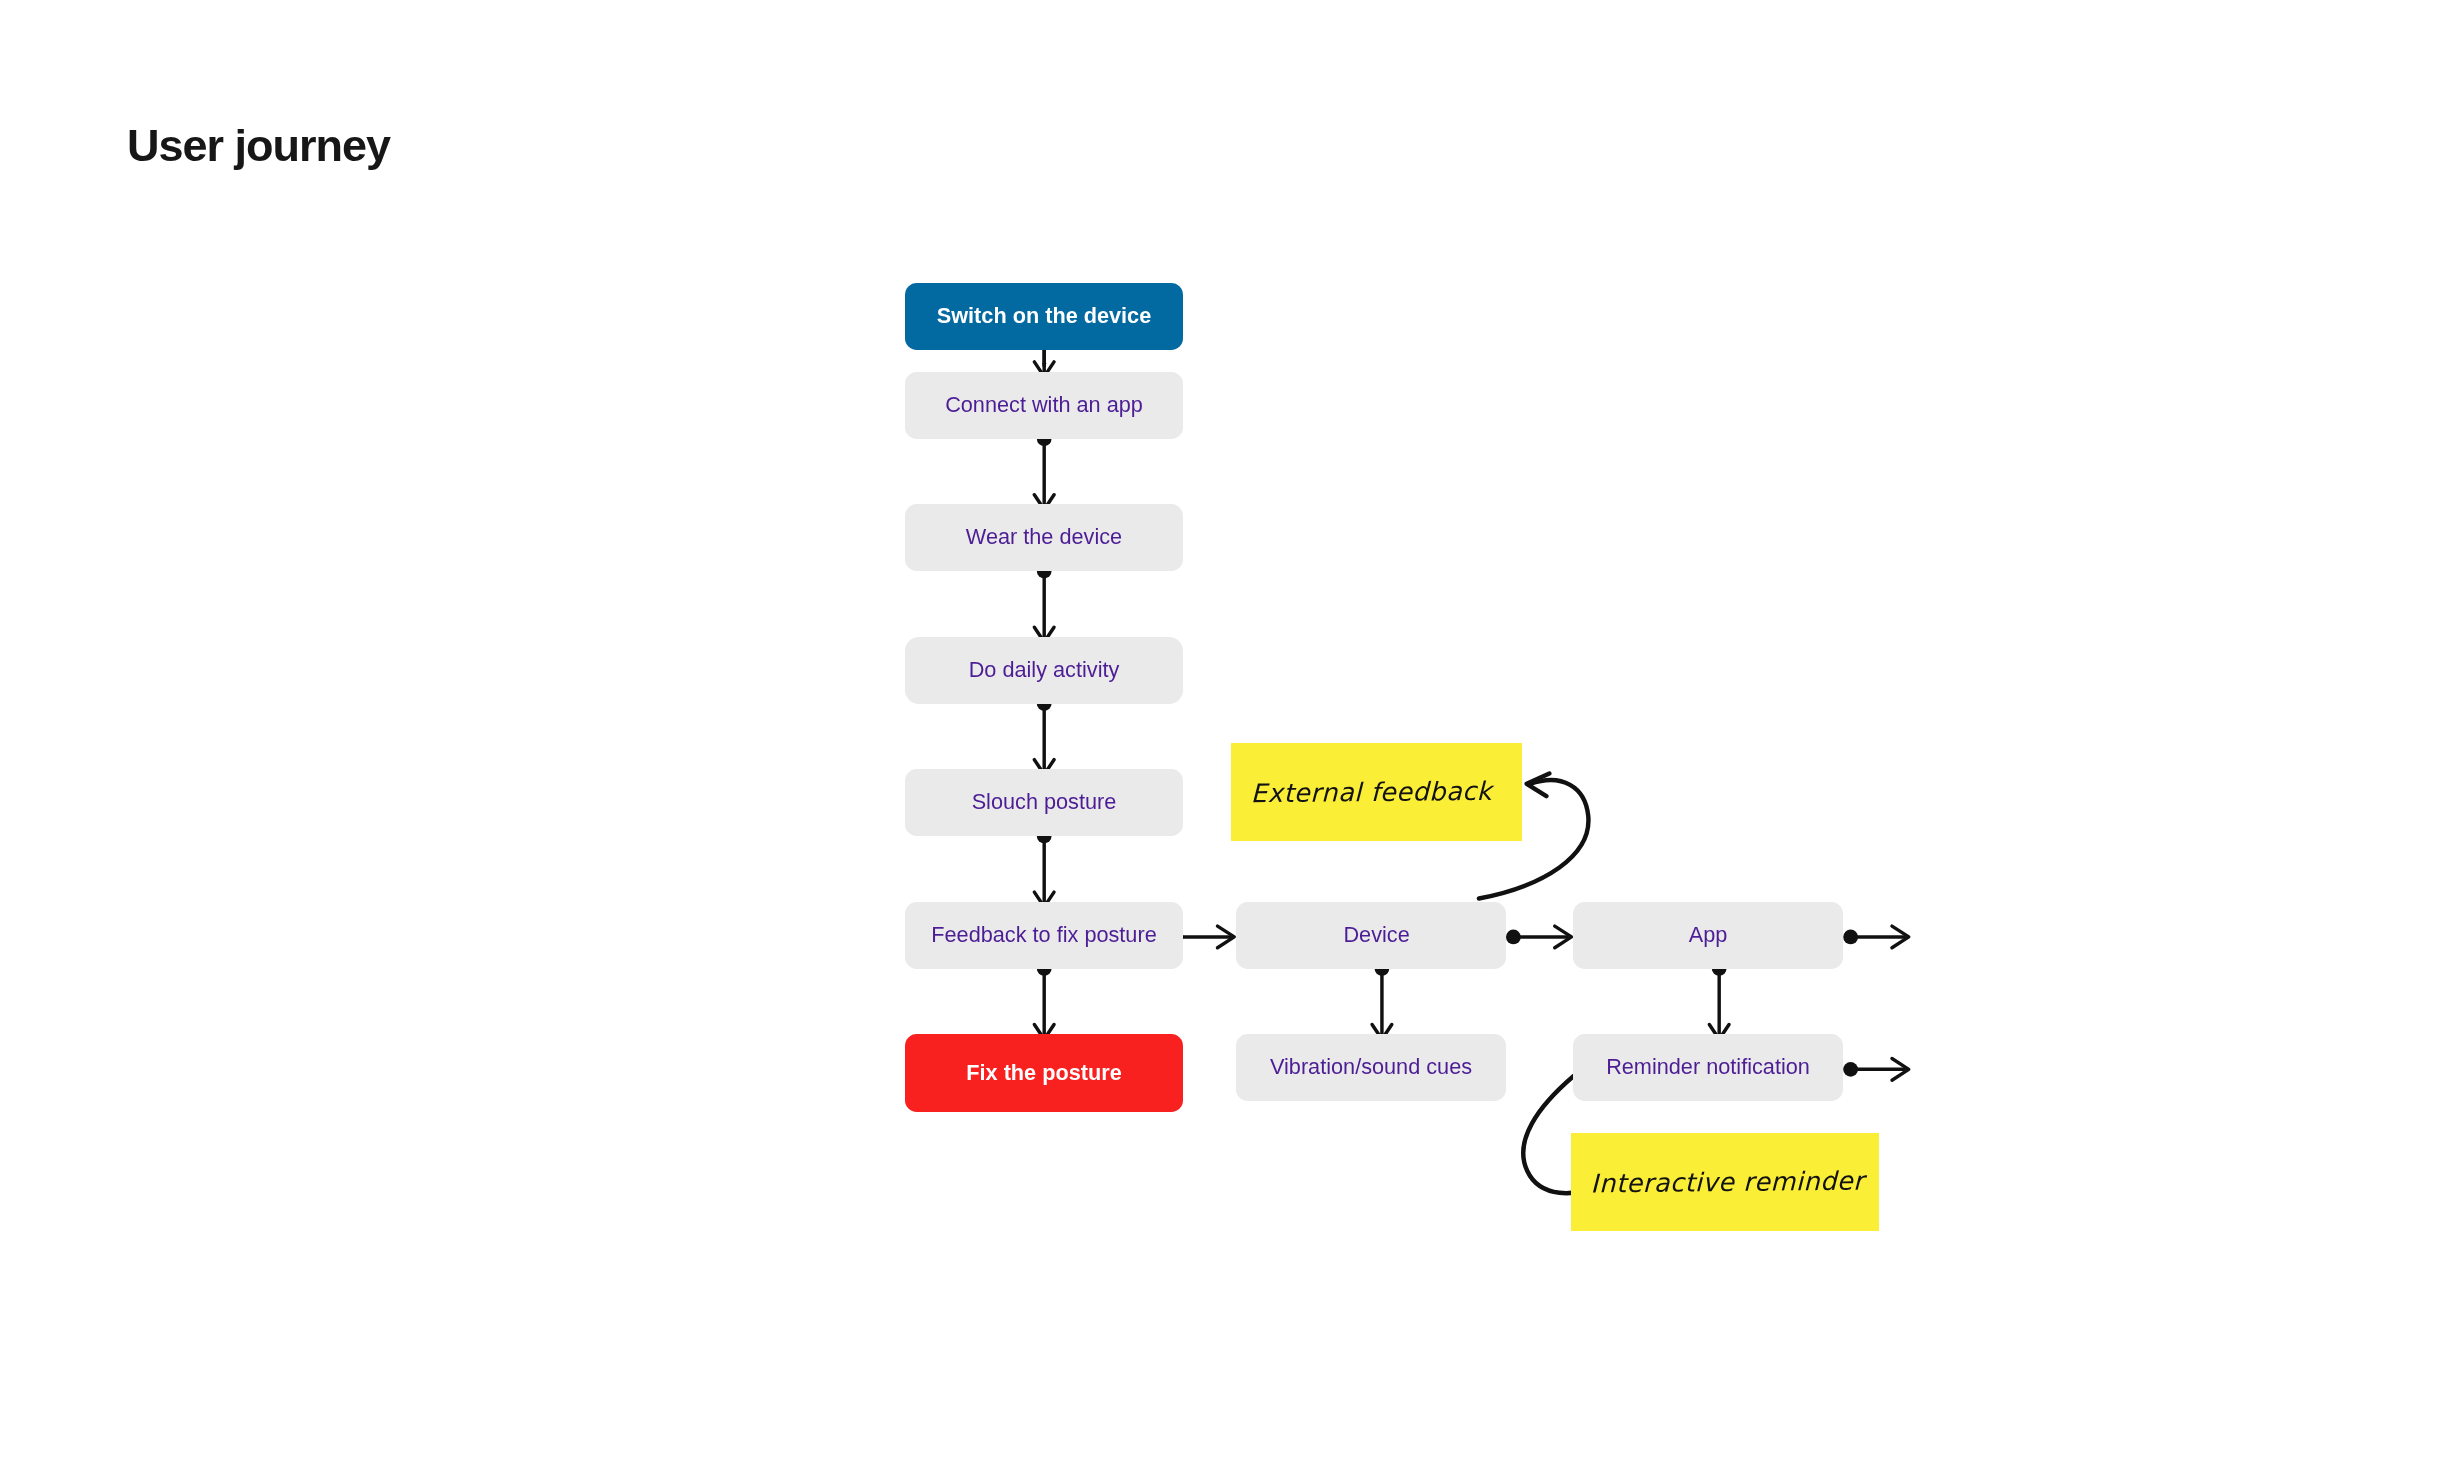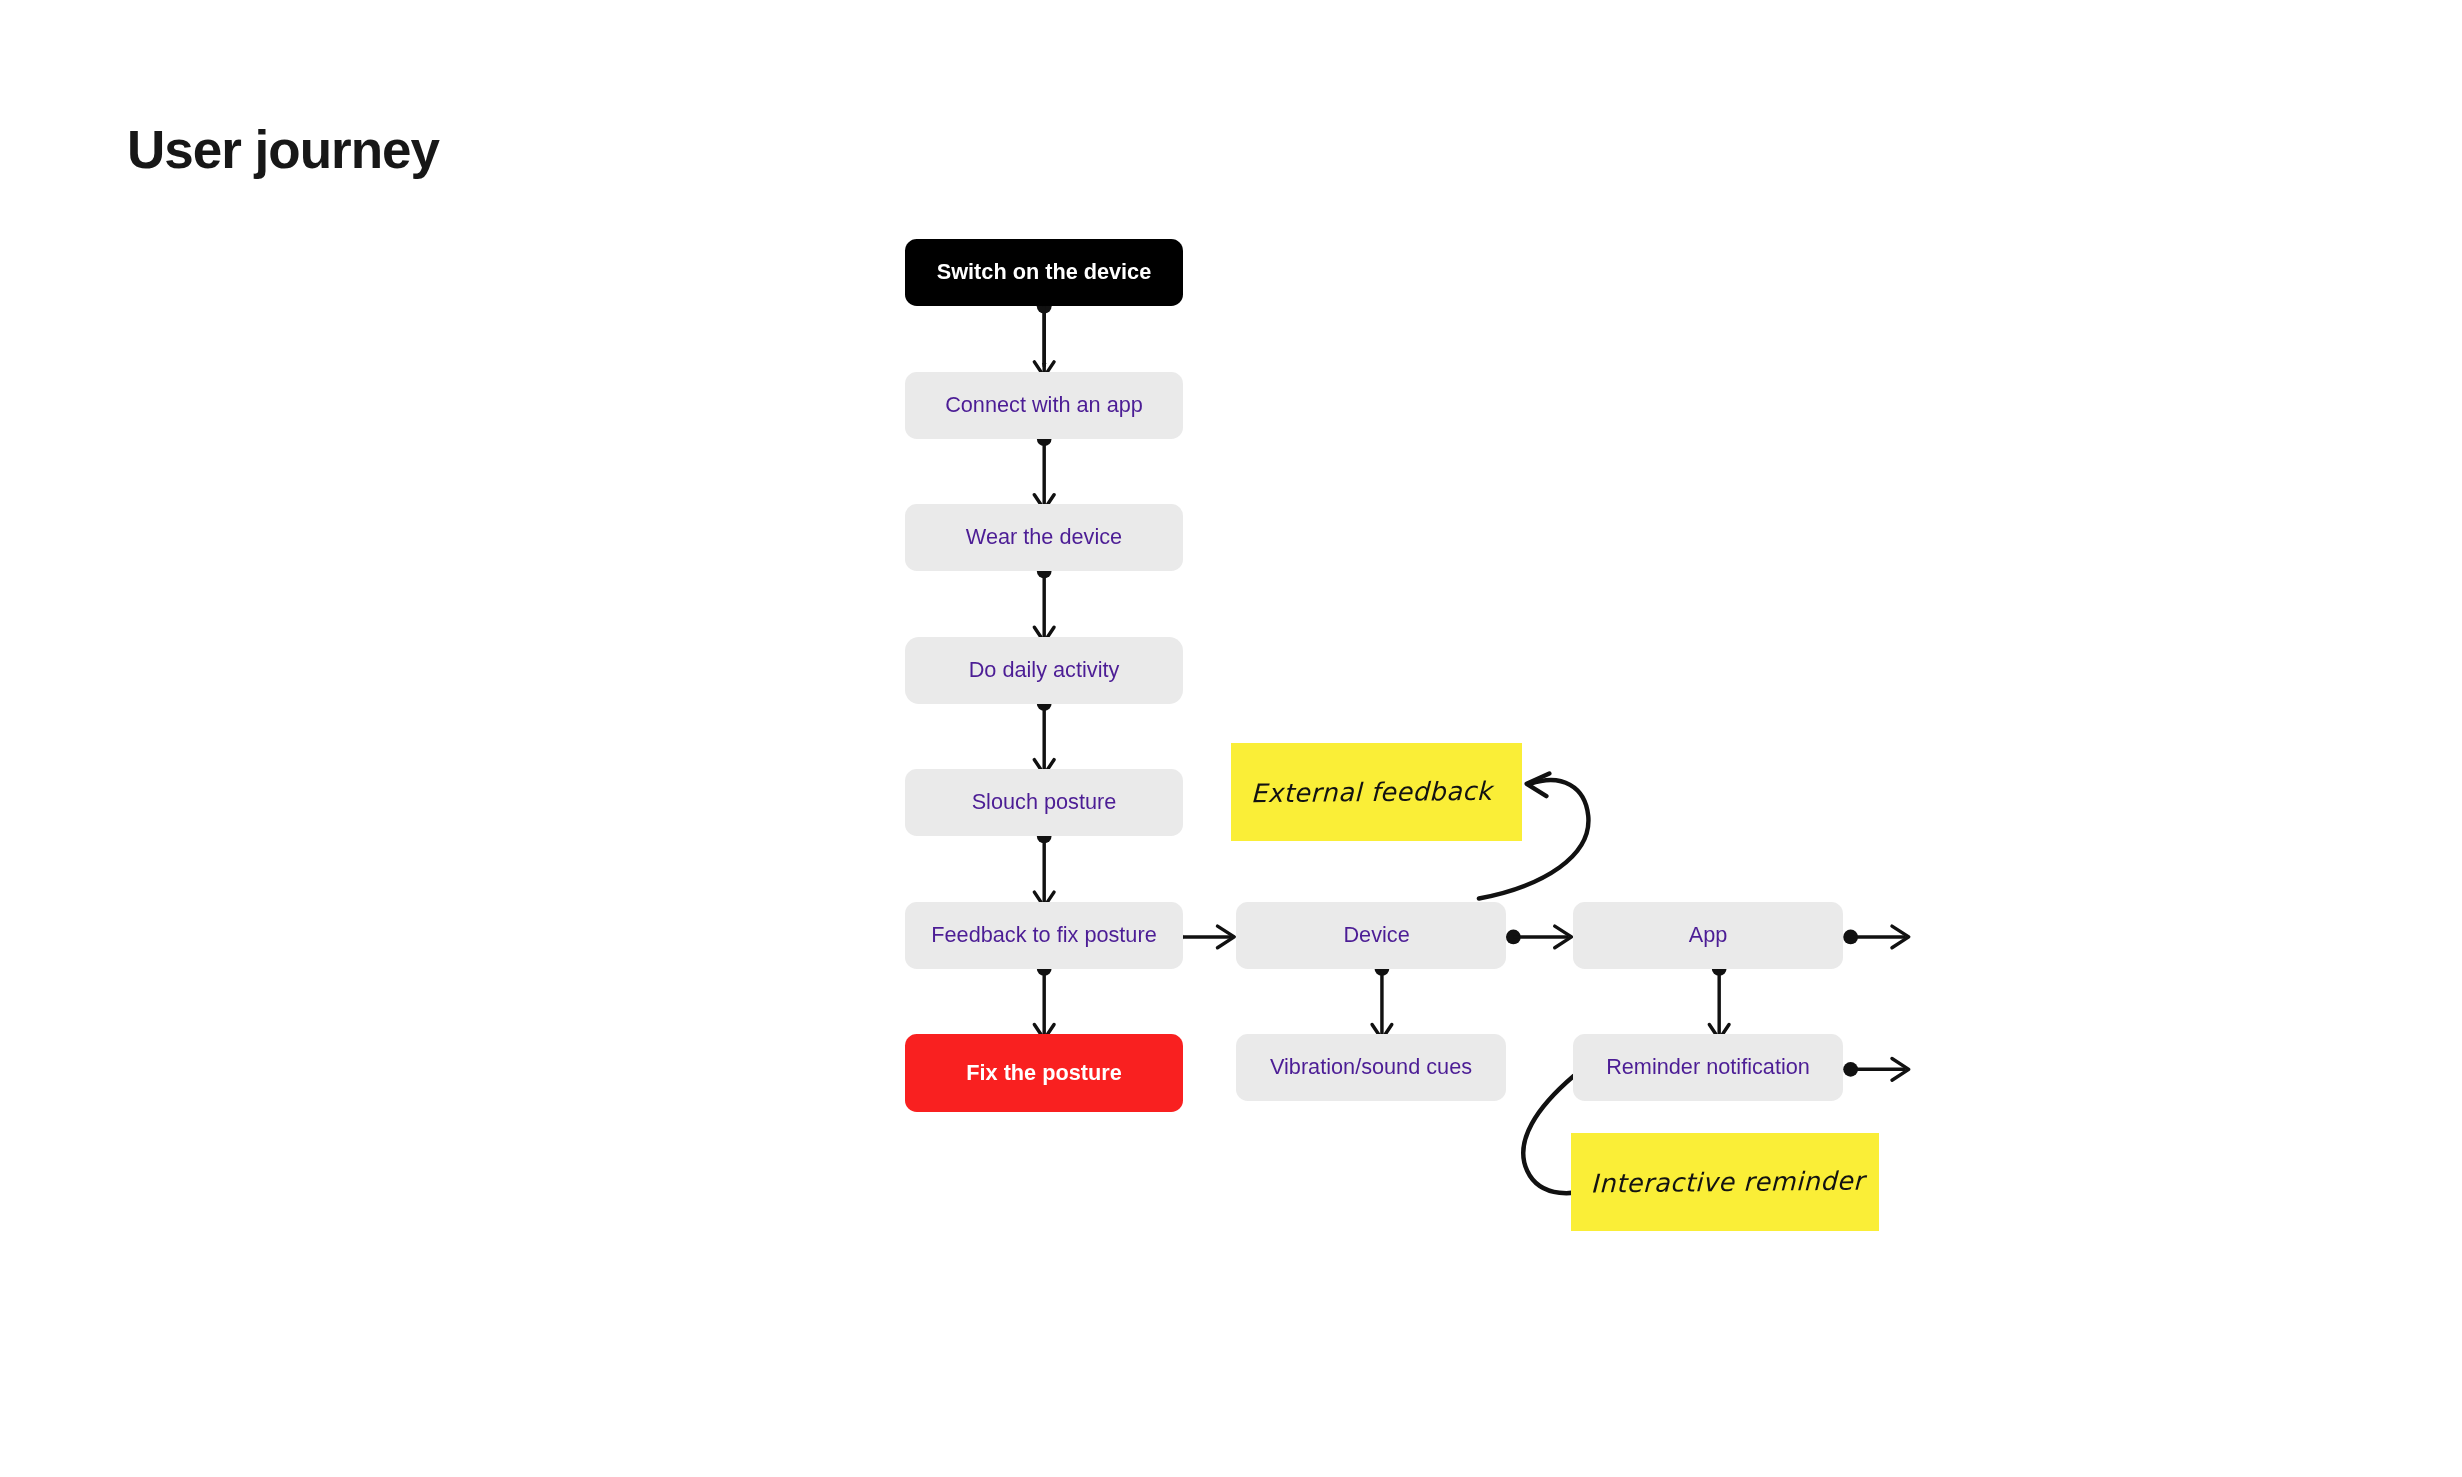--- a/index.html
+++ b/index.html
@@ -23,21 +23,21 @@
     width: 2627px;
     height: 1477px;
     background: #ffffff;
   }
 
   
   #page-title {
     position: absolute;
     left: 127px;
     top: 123px;
-    font-size: 53px;
+    font-size: 45px;
     font-weight: 700;
     letter-spacing: -1px;
     color: #171717;
     line-height: 1;
     white-space: nowrap;
   }
 
   
   .node {
     position: absolute;
@@ -51,23 +51,24 @@
     line-height: 1.15;
     padding: 0 12.8px;
     white-space: nowrap;
   }
   .node.gray {
     background: #eaeaea;
     color: #4c1d95;
     font-weight: 400;
   }
   .node.blue {
-    background: #000000;
+    background: #0369a1;
     color: #ffffff;
     font-weight: 700;
+    margin-top: 44px;
   }
   .node.red {
     background: #f92020;
     color: #ffffff;
     font-weight: 700;
   }
 
   
   .sticky {
     position: absolute;

